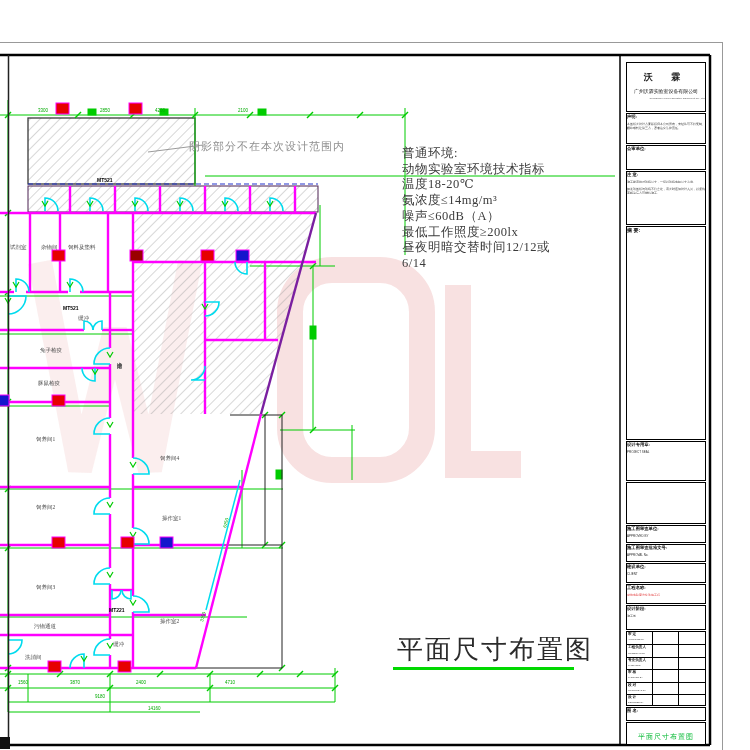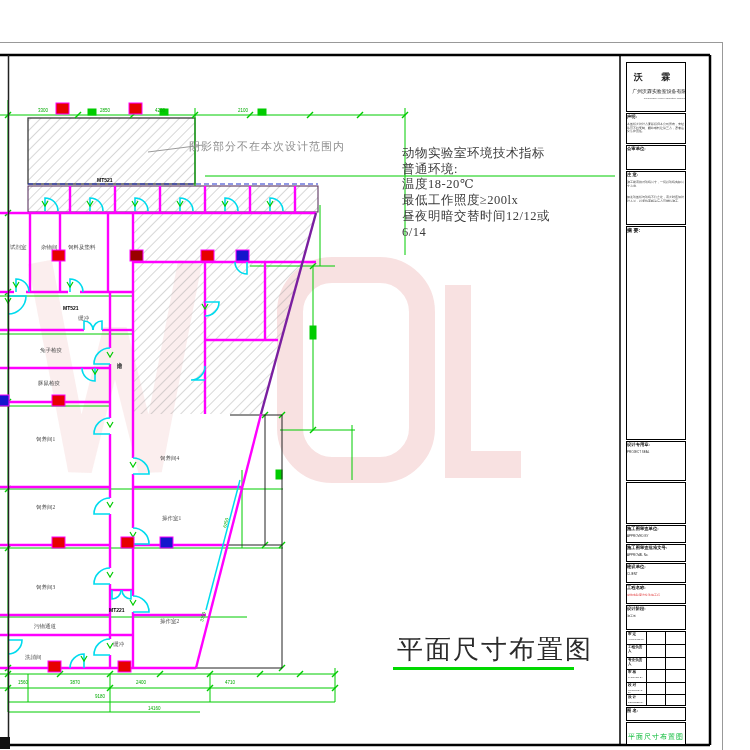--- a/index.html
+++ b/index.html
@@ -10,21 +10,21 @@
   #specs{position:absolute;left:402px;top:146px;width:215px;font-size:12.5px;
          line-height:15.7px;color:#3b3b3b;letter-spacing:0.5px;}
   
   .note{position:absolute;left:189px;top:139px;font-size:11px;color:#8f8f8f;letter-spacing:1px;}
   
   .main-title{position:absolute;left:397px;top:632px;font-size:26px;color:#2b2b2b;letter-spacing:2px;}
   .main-title-underline{position:absolute;left:393px;top:667px;width:181px;height:3px;background:#00d800;}
   
   #titleblock{position:absolute;left:626px;top:62px;width:82px;color:#111;
               font-family:"Liberation Sans","DejaVu Sans",sans-serif;}
-  .tb-box{position:absolute;left:0;width:60px;border:1.3px solid #000;background:#fff;box-sizing:border-box;overflow:hidden;}
+  .tb-box{position:absolute;left:0;width:80px;border:1.3px solid #000;background:#fff;box-sizing:border-box;overflow:hidden;}
   .tiny{font-size:6px;transform:scale(.72);transform-origin:0 0;line-height:1.3;width:138%;display:block;}
   .micro{font-size:6px;transform:scale(.5);transform-origin:0 0;line-height:1.25;width:200%;display:block;color:#333;}
   .tb-label{font-weight:bold;}
   .company-name{font-size:9px;font-weight:bold;letter-spacing:8px;text-align:center;margin-top:8px;color:#222;}
   .company-full{font-size:6px;transform:scale(.82);transform-origin:50% 0;text-align:center;margin-top:4px;white-space:nowrap;}
   .company-en{font-size:6px;transform:scale(.42);transform-origin:50% 0;text-align:center;white-space:nowrap;color:#555;}
   .red-val{color:#e03030;}
   .green-name{color:#00b830;font-size:7px;text-align:center;margin-top:9px;letter-spacing:1px;}
   .sign-row{display:flex;border-top:1px solid #000;height:12.4px;box-sizing:border-box;}
   .sign-row:first-child{border-top:none;}
@@ -296,23 +296,25 @@
         <text x="95" y="698" font-size="4.5" fill="#00aa00" font-family="&quot;Liberation Sans&quot;,sans-serif">9180</text>
         <text x="148" y="710" font-size="4.5" fill="#00aa00" font-family="&quot;Liberation Sans&quot;,sans-serif">14160</text>
         <text x="226" y="528" font-size="4.5" fill="#00aa00" font-family="&quot;Liberation Sans&quot;,sans-serif" transform="rotate(-75 226 528)">6250</text>
         <text x="203" y="622" font-size="4.5" fill="#00aa00" font-family="&quot;Liberation Sans&quot;,sans-serif" transform="rotate(-75 203 622)">3150</text>
       </g>
 </svg>
 
 <div class="note">阴影部分不在本次设计范围内</div>
 
 <div id="specs">
+      <div>普通环境:</div>
       <div>动物实验室环境技术指标</div>
-      <div>普通环境:</div>
       <div>温度18-20℃</div>
+      <div>氨浓度≤14mg/m³</div>
+      <div>噪声≤60dB（A）</div>
       <div>最低工作照度≥200lx</div>
       <div>昼夜明暗交替时间12/12或</div>
       <div>6/14</div>
     </div>
 
 <div class="main-title">平面尺寸布置图</div>
 <div class="main-title-underline"></div>
 
 <div id="titleblock">
   <div class="tb-box" style="top:0;height:50px;">

